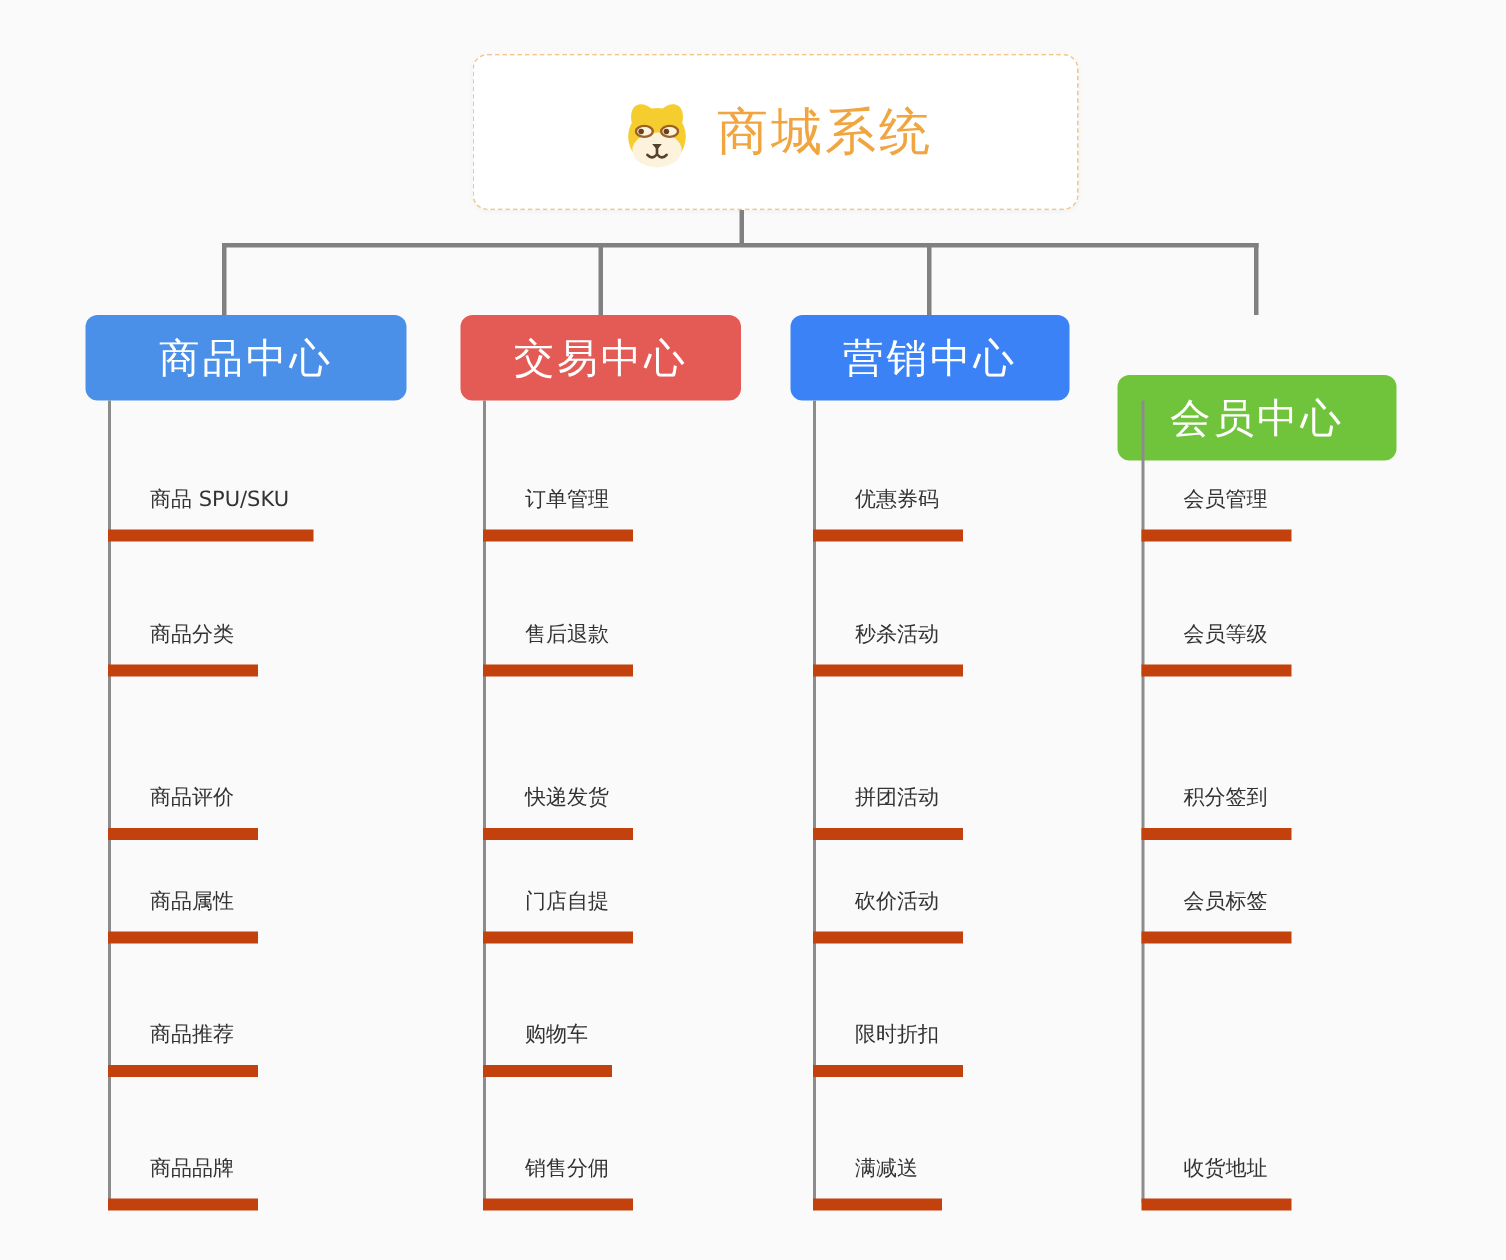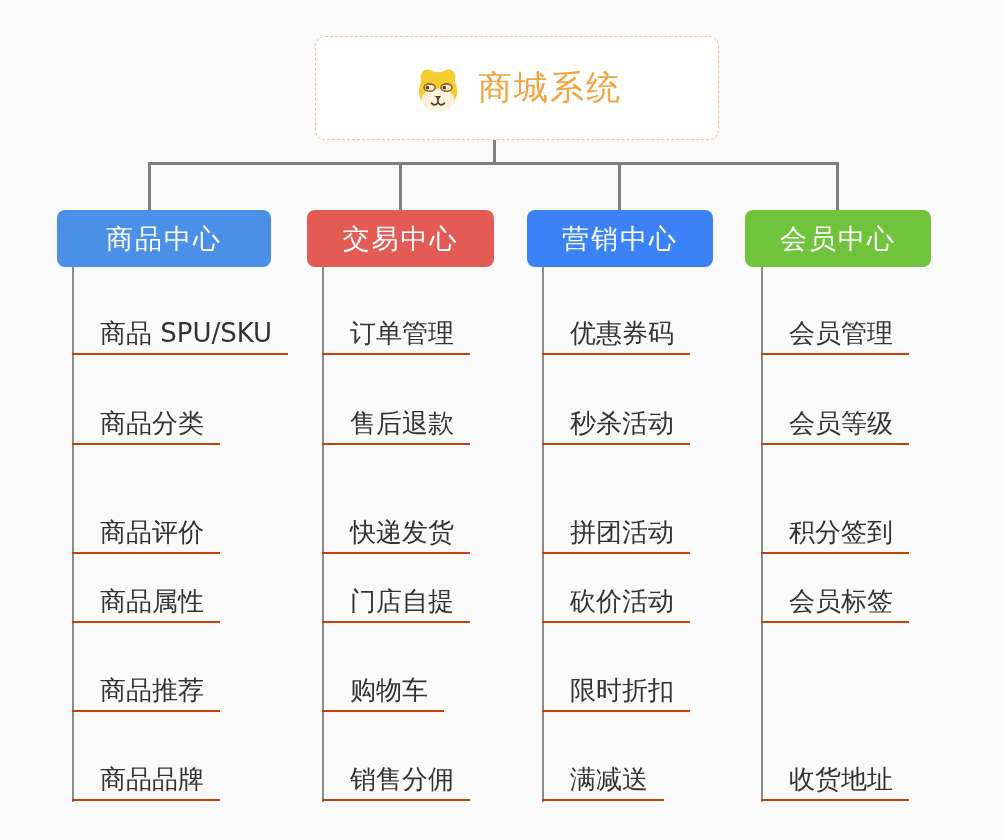--- a/index.html
+++ b/index.html
@@ -58,39 +58,39 @@
     letter-spacing: 2px;
     display: flex;
     align-items: center;
     justify-content: center;
     white-space: nowrap;
     cursor: pointer;
   }
   .branch-btn.c0 { left: 57px;  width: 214px; background: #4B90E8; }
   .branch-btn.c1 { left: 307px; width: 187px; background: #E45A55; }
   .branch-btn.c2 { left: 527px; width: 186px; background: #3b82f6; }
-  .branch-btn.c3 { left: 745px; width: 186px; background: #70C43C; }
+  .branch-btn.c3 { left: 745px; width: 186px; background: #70C43C; margin-top: 40px; }
 
   
   .branch-vline { position: absolute; top: 267px; width: 2px; height: 535px; background: #8C8C8C; }
   .branch-vline.c0 { left: 72px; }
   .branch-vline.c1 { left: 322px; }
   .branch-vline.c2 { left: 542px; }
   .branch-vline.c3 { left: 761px; }
 
   
   .leaf {
     position: absolute;
     display: inline-block;
     white-space: nowrap;
-    font-size: 26px;
+    font-size: 14px;
     line-height: 27px;
     color: #333333;
     padding: 0 16px 6px 28px;
-    border-bottom: 2px solid #c2410c;
+    border-bottom: 8px solid #c2410c;
     cursor: pointer;
   }
   .leaf.c0 { left: 72px; }
   .leaf.c1 { left: 322px; }
   .leaf.c2 { left: 542px; }
   .leaf.c3 { left: 761px; }
   .leaf.r0 { top: 320px; }
   .leaf.r1 { top: 410px; }
   .leaf.r2 { top: 519px; }
   .leaf.r3 { top: 588px; }

